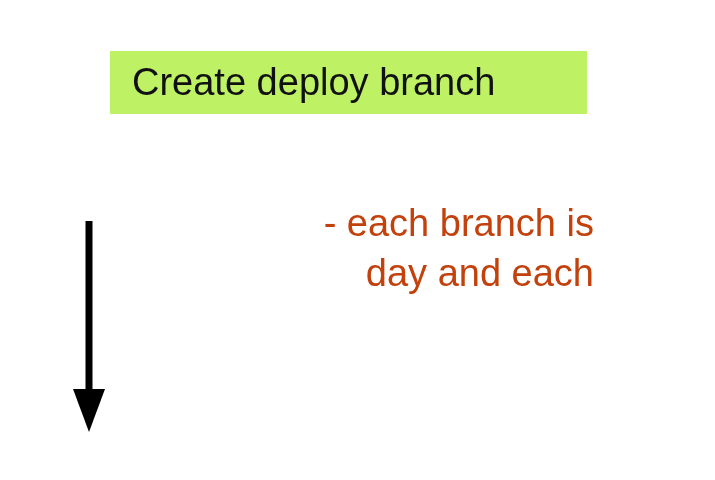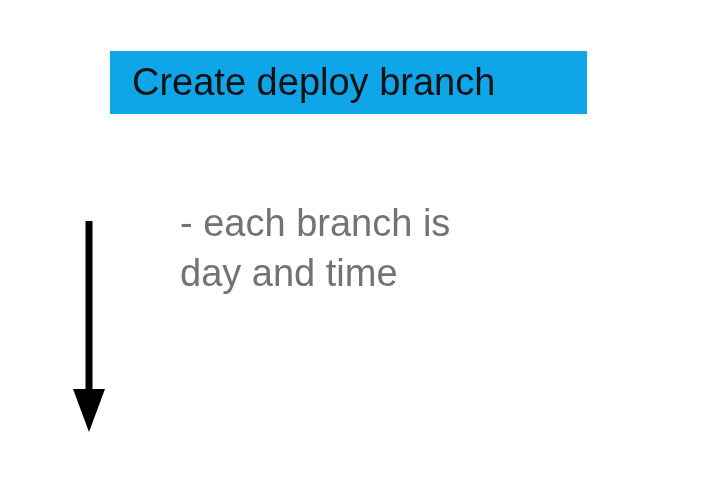--- a/index.html
+++ b/index.html
@@ -14,47 +14,48 @@
     background: #ffffff;
     overflow: hidden;
     font-family: "Liberation Sans", sans-serif;
   }
   .deploy-box {
     position: absolute;
     left: 110px;
     top: 51px;
     width: 477px;
     height: 63px;
-    background: #0ea5e9;
+    background: #bef264;
     display: flex;
     align-items: center;
     box-sizing: border-box;
     padding-left: 22px;
   }
   .deploy-box-label {
     font-size: 38px;
     color: #111111;
     white-space: nowrap;
     letter-spacing: 0px;
   }
   .down-arrow {
     position: absolute;
     left: 70px;
     top: 218px;
     width: 40px;
     height: 218px;
   }
   .note {
     position: absolute;
-    left: 180px;
+    left: 174px;
     top: 198px;
     width: 420px;
     font-size: 38px;
     line-height: 50px;
-    color: #737373;
+    color: #c2410c;
+    text-align: right;
   }
   .note-line {
     display: block;
     white-space: nowrap;
   }
 </style>
 </head>
 <body>
 
 <div class="slide">
@@ -63,16 +64,16 @@
     <span class="deploy-box-label">Create deploy branch</span>
   </div>
 
   <svg class="down-arrow" viewBox="0 0 40 218" xmlns="http://www.w3.org/2000/svg" aria-hidden="true">
     <line x1="19" y1="3" x2="19" y2="176" stroke="#000000" stroke-width="7"></line>
     <polygon points="3,171 35,171 19,214" fill="#000000"></polygon>
   </svg>
 
   <div class="note">
     <span class="note-line">- each branch is</span>
-    <span class="note-line">day and time</span>
+    <span class="note-line">day and each</span>
   </div>
 
 </div>
 
 </body></html>

